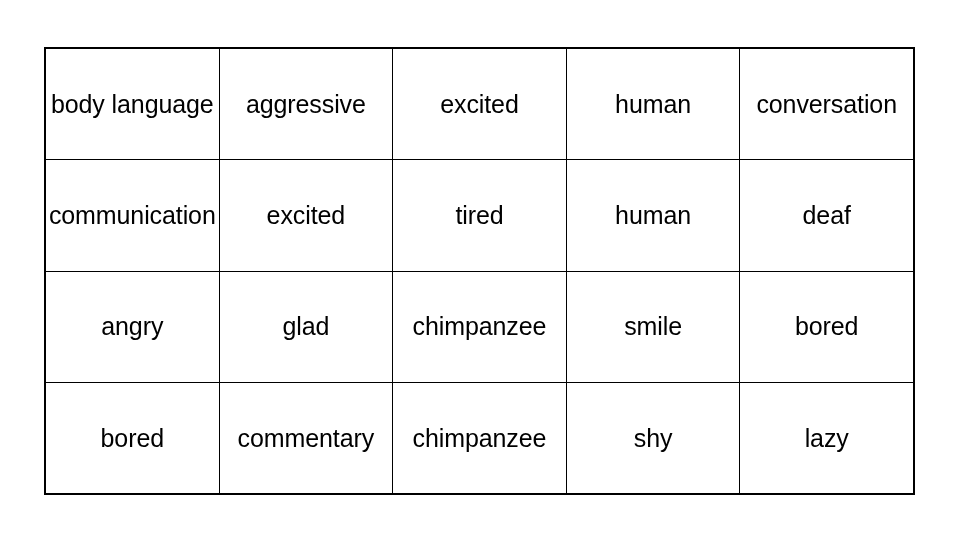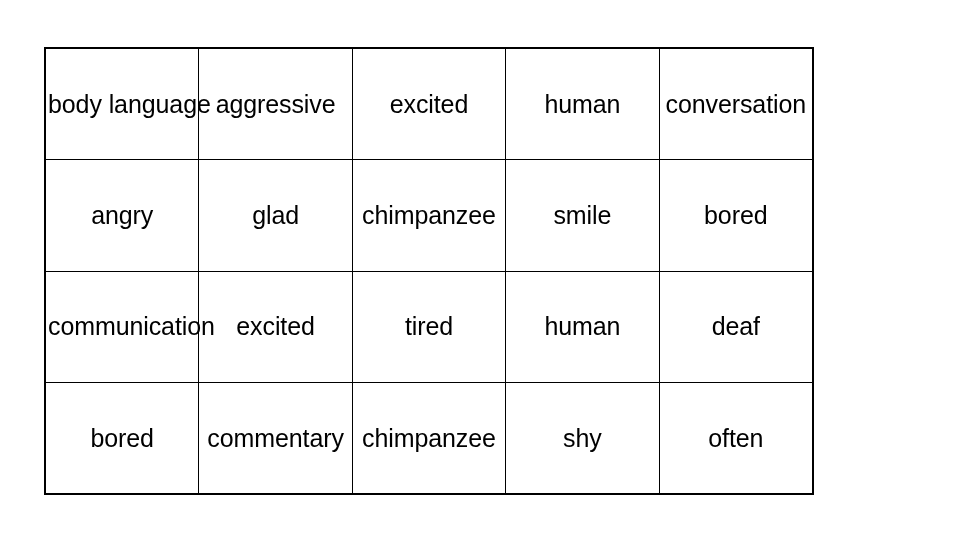--- a/index.html
+++ b/index.html
@@ -16,21 +16,21 @@
   #word-grid-page {
     position: relative;
     width: 960px;
     height: 540px;
     background: #ffffff;
   }
   #word-grid-table {
     position: absolute;
     left: 44px;
     top: 47px;
-    width: 770px;
+    width: 871px;
     height: 448px;
     border-collapse: collapse;
     table-layout: fixed;
     border: 2px solid #000000;
     background: #ffffff;
   }
   #word-grid-table tr {
     height: 89.6px;
   }
   #word-grid-table td {
@@ -72,69 +72,69 @@
         <td>
             <span class="cell-word">human</span>
           </td>
         <td>
             <span class="cell-word">conversation</span>
           </td>
       </tr>
 
       <tr>
         <td>
+            <span class="cell-word">communication</span>
+          </td>
+        <td>
+            <span class="cell-word">excited</span>
+          </td>
+        <td>
+            <span class="cell-word">tired</span>
+          </td>
+        <td>
+            <span class="cell-word">human</span>
+          </td>
+        <td>
+            <span class="cell-word">deaf</span>
+          </td>
+      </tr>
+
+      <tr>
+        <td>
             <span class="cell-word">angry</span>
           </td>
         <td>
             <span class="cell-word">glad</span>
           </td>
         <td>
             <span class="cell-word">chimpanzee</span>
           </td>
         <td>
             <span class="cell-word">smile</span>
           </td>
         <td>
             <span class="cell-word">bored</span>
           </td>
       </tr>
 
       <tr>
         <td>
-            <span class="cell-word">communication</span>
-          </td>
-        <td>
-            <span class="cell-word">excited</span>
-          </td>
-        <td>
-            <span class="cell-word">tired</span>
-          </td>
-        <td>
-            <span class="cell-word">human</span>
-          </td>
-        <td>
-            <span class="cell-word">deaf</span>
-          </td>
-      </tr>
-
-      <tr>
-        <td>
             <span class="cell-word">bored</span>
           </td>
         <td>
             <span class="cell-word">commentary</span>
           </td>
         <td>
             <span class="cell-word">chimpanzee</span>
           </td>
         <td>
             <span class="cell-word">shy</span>
           </td>
         <td>
-            <span class="cell-word">often</span>
+            <span class="cell-word">lazy</span>
           </td>
       </tr>
 
 
     </tbody>
   </table>
 
 </div>
 
 </body></html>

